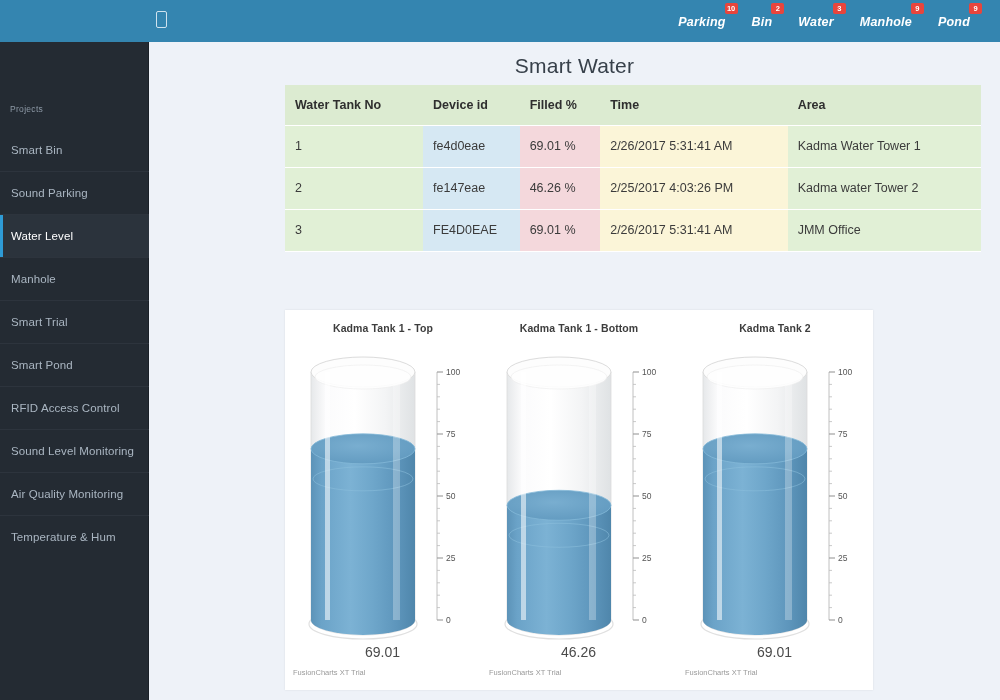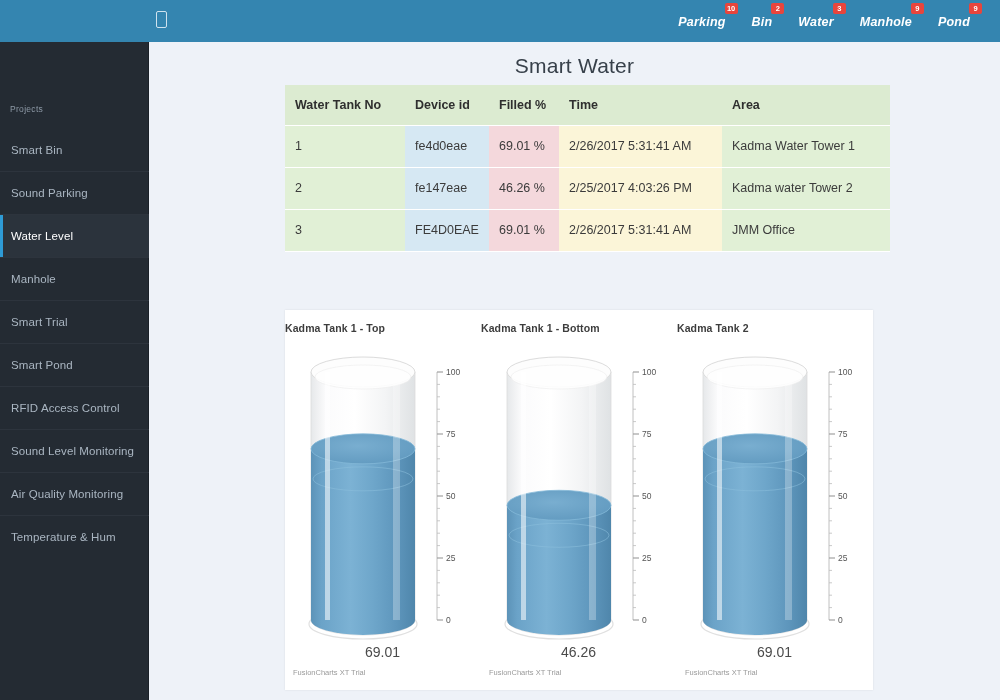--- a/index.html
+++ b/index.html
@@ -81,21 +81,21 @@
   .page-title {
     margin-top: 12px; text-align: center;
     font-size: 21px; font-weight: 400; color: #37404a;
     letter-spacing: .2px;
   }
 
   
   .table-wrap {
     position: absolute; left: 136px; top: 43px; width: 605px;
   }
-  table.data { border-collapse: collapse; width: 605px; }
+  table.data { border-collapse: collapse; width: 696px; }
   table.data th, table.data td {
     text-align: left; padding: 0 10px; height: 42px;
     font-size: 12.5px; color: #3b3b3b; vertical-align: middle;
     border-bottom: 1px solid #ffffff;
   }
   table.data thead th {
     font-weight: 700; background: #dcebd1; color: #2f2f2f; height: 40px;
   }
   .col-tank  { width: 120px; }
   .col-dev   { width: 84px;  }
@@ -113,21 +113,21 @@
   .chart-card {
     position: absolute; left: 136px; top: 268px;
     width: 588px; height: 380px;
     background: #ffffff;
     box-shadow: 0 0 2px rgba(0,0,0,.09);
   }
   .gauges { position: relative; width: 100%; height: 100%; display: flex; }
   .gauge { position: relative; flex: 1 1 0; height: 100%; }
   .gauge-title {
     position: absolute; top: 12px; left: 0; width: 100%;
-    text-align: left; font-size: 10.5px; font-weight: 700;
+    text-align: center; font-size: 10.5px; font-weight: 700;
     color: #3d3d3d; letter-spacing: .1px;
   }
 
   .tank-area {
     position: absolute; left: 50%; top: 38px;
     transform: translateX(-50%);
     width: 176px; height: 300px;
   }
   .tank-svg { display: block; }
 

